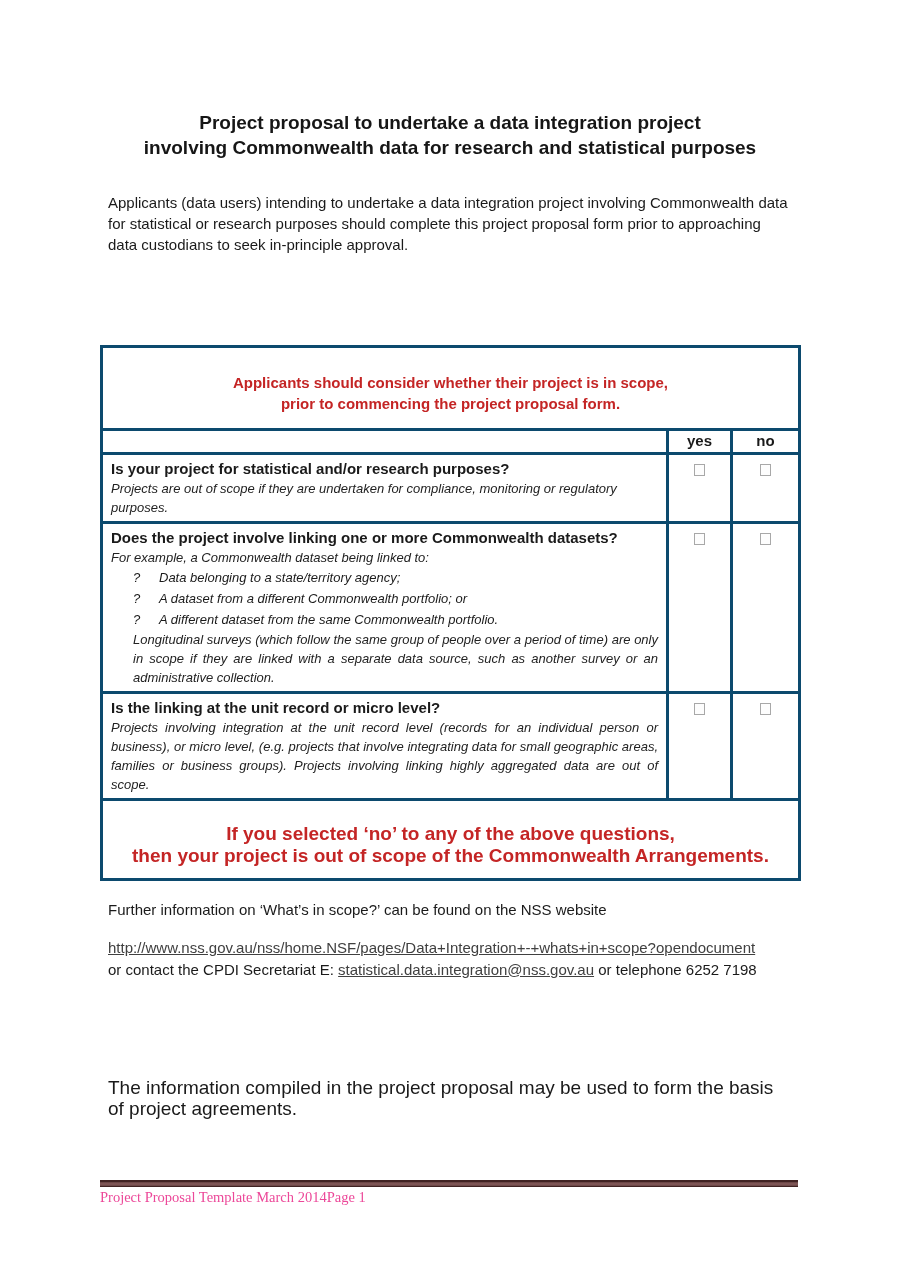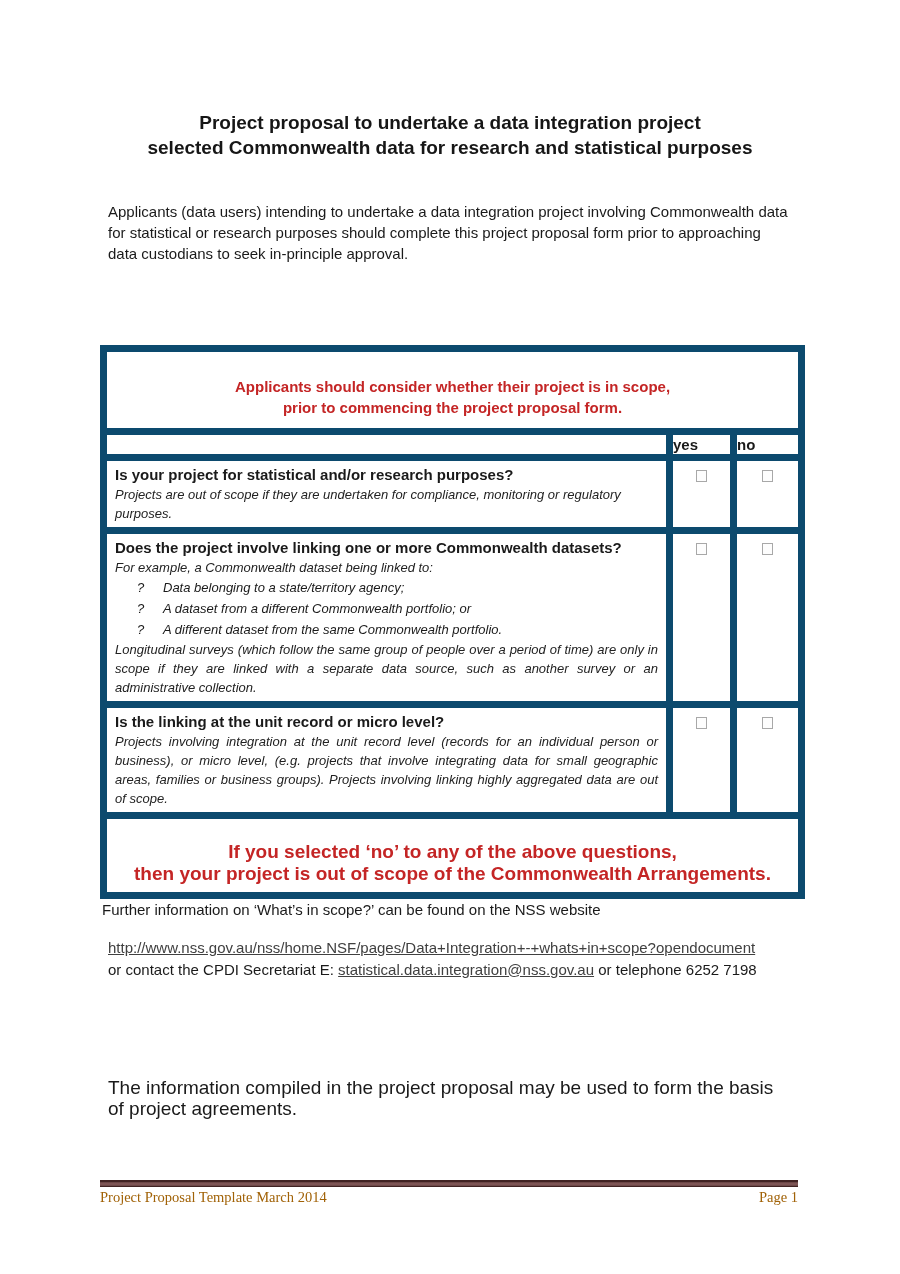--- a/index.html
+++ b/index.html
@@ -11,82 +11,82 @@
     color: #1a1a1a;
   }
   .page { position: absolute; inset: 0; width: 900px; height: 1274px; background: #fff; }
 
   .doc-title {
     position: absolute; top: 110px; left: 0; width: 100%;
     text-align: center; font-weight: bold; font-size: 19px; line-height: 25px;
     color: #161616;
   }
   .intro {
-    position: absolute; top: 201px; left: 108px; width: 684px;
+    position: absolute; top: 192px; left: 108px; width: 684px;
     font-size: 15px; line-height: 21px;
   }
 
   table.scope {
     position: absolute; top: 345px; left: 100px;
     width: 698px; border-collapse: collapse; table-layout: fixed;
   }
   table.scope td {
-    border: 7px solid #0c4a6e; vertical-align: top; padding: 4px 8px;
+    border: 3px solid #0c4a6e; vertical-align: top; padding: 4px 8px;
   }
   .notice-cell {
     text-align: center; font-weight: bold; font-size: 15px; line-height: 21px;
     padding-top: 24px !important; height: 83px;
   }
   .red { color: #c42525; }
-  .yn-head { text-align: left; font-weight: bold; font-size: 15px; padding: 1px 0 !important; height: 24px; }
+  .yn-head { text-align: center; font-weight: bold; font-size: 15px; padding: 1px 0 !important; height: 24px; }
   .q-cell { font-size: 15px; line-height: 20px; }
   .q-title { font-weight: bold; font-size: 15px; line-height: 20px; }
   .q-note { font-style: italic; font-size: 13px; line-height: 19px; color: #222; }
   .q-note.just { text-align: justify; }
-  .indent { }
+  .indent { margin-left: 22px; }
   .bullet-row { display: flex; font-style: italic; font-size: 13px; line-height: 21px; margin-left: 22px; }
   .bullet-glyph { width: 26px; flex: 0 0 26px; }
   .cb-cell { text-align: center; padding-top: 7px !important; }
   .checkbox {
     display: inline-block; width: 11px; height: 12px;
     border: 1px solid #a8a8a8; background: #fdfdfd;
   }
   .row1 { height: 56px; }
   .row2 { height: 154px; }
   .row3 { height: 94px; }
   .footer-notice-cell {
     text-align: center; font-weight: bold; font-size: 19px; line-height: 22px;
     height: 80px; padding-top: 22px !important;
   }
 
-  .further { position: absolute; top: 899px; left: 102px; width: 684px; font-size: 15px; line-height: 21px; }
+  .further { position: absolute; top: 899px; left: 108px; width: 684px; font-size: 15px; line-height: 21px; }
   .linkblock { position: absolute; top: 937px; left: 108px; width: 690px; font-size: 15px; line-height: 21.5px; }
   a.doclink { color: #404040; text-decoration: underline; cursor: pointer; word-break: break-all; }
   .note1 { position: absolute; top: 1017px; left: 108px; width: 684px; font-size: 15px; line-height: 21px; }
   .note2 { position: absolute; top: 1077px; left: 108px; width: 684px; font-size: 19px; line-height: 21px; }
 
   .footer-rule {
     position: absolute; top: 1180px; left: 100px; width: 698px; height: 7px;
     background: linear-gradient(to bottom, #402323 0%, #402323 25%, #7d5555 40%, #7d5555 75%, #402323 90%, #402323 100%);
   }
   .footer-text {
     position: absolute; top: 1189px; left: 100px; width: 698px;
     font-family: "Liberation Serif", "DejaVu Serif", serif;
-    font-size: 14.5px; color: #a16207;
-    display: flex; justify-content: space-between;
+    font-size: 14.5px; color: #ec4899;
+    display: flex; 
   }
 </style>
 </head>
 <body>
 
 <div class="page">
 
   <div class="doc-title">
     <div>Project proposal to undertake a data integration project</div>
-    <div>selected Commonwealth data for research and statistical purposes</div>
+    <div>involving Commonwealth data for research and statistical purposes</div>
   </div>
 
   <div class="intro">Applicants (data users) intending to undertake a data integration project involving Commonwealth data for statistical or research purposes should complete this project proposal form prior to approaching data custodians to seek in-principle approval.</div>
 
   <table class="scope">
     <colgroup>
       <col style="width:566px">
         <col style="width:64px">
         <col style="width:68px">
     </colgroup>

